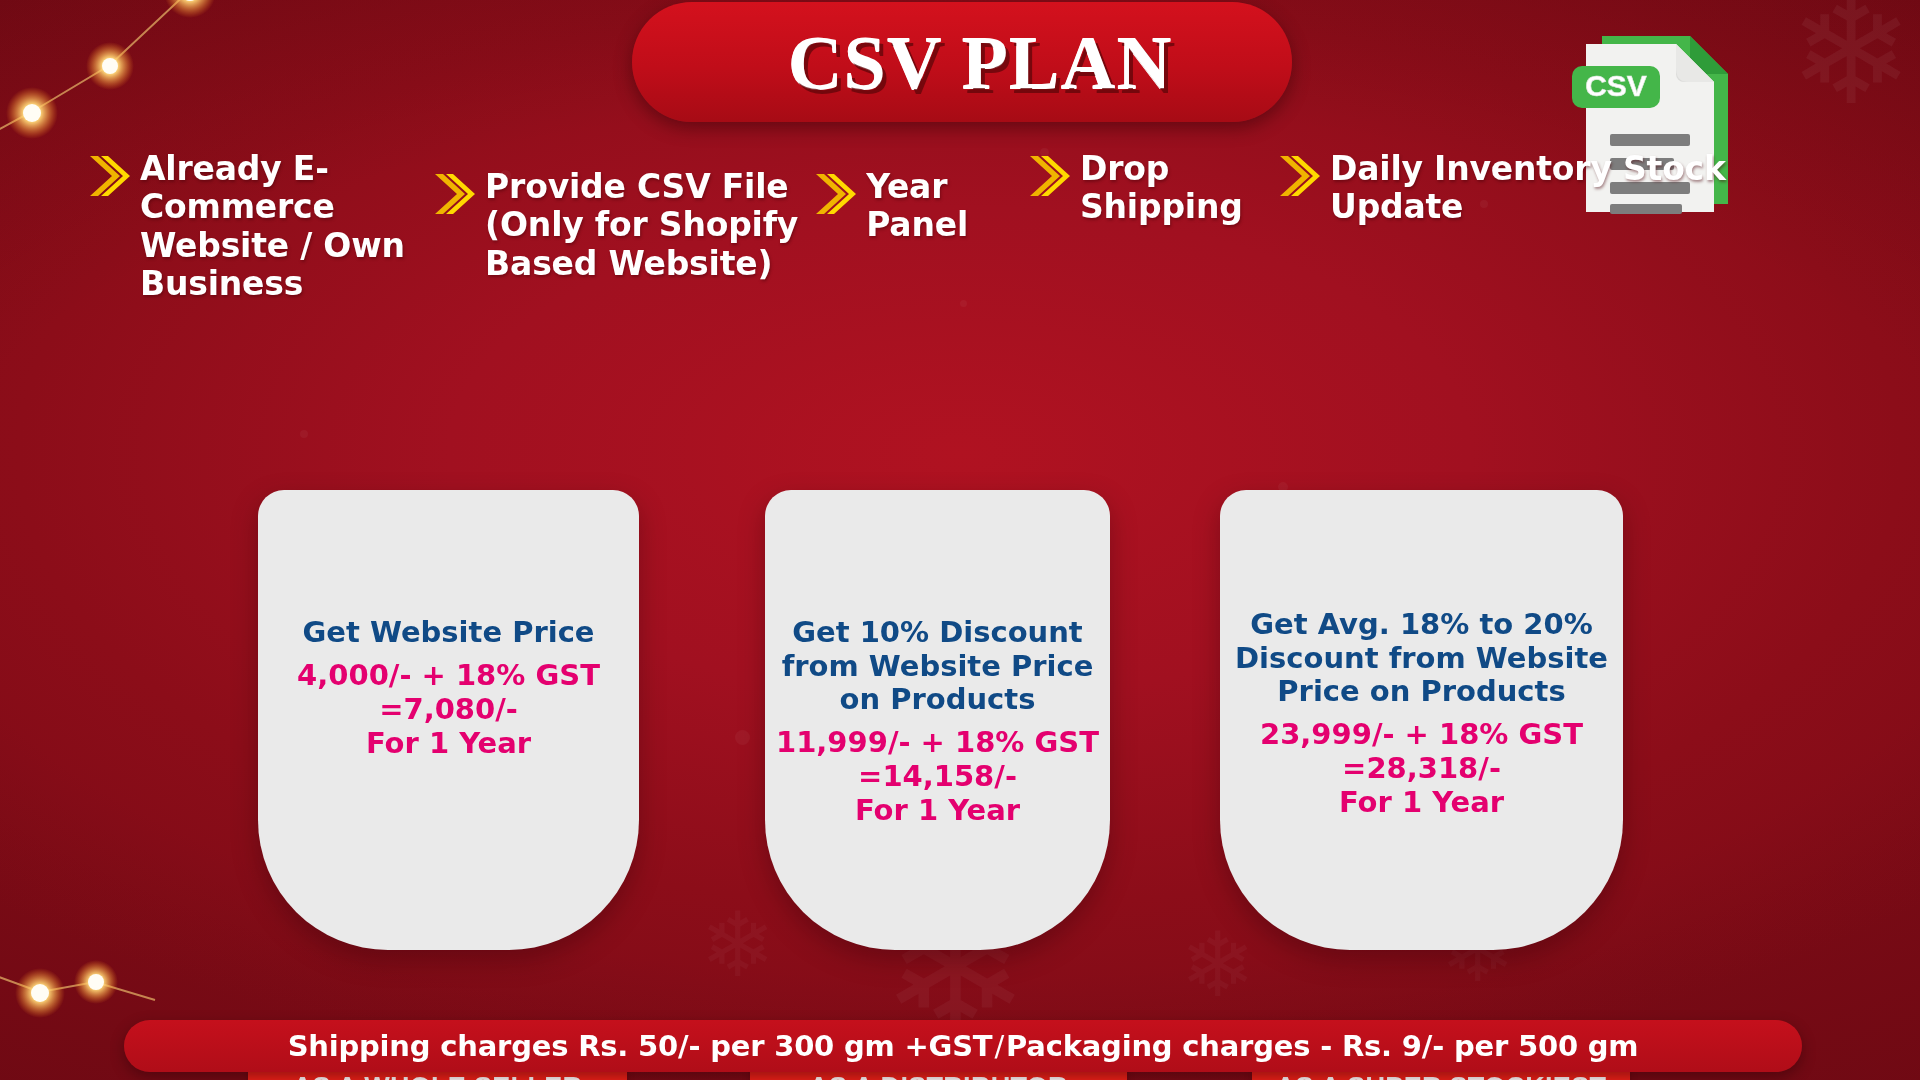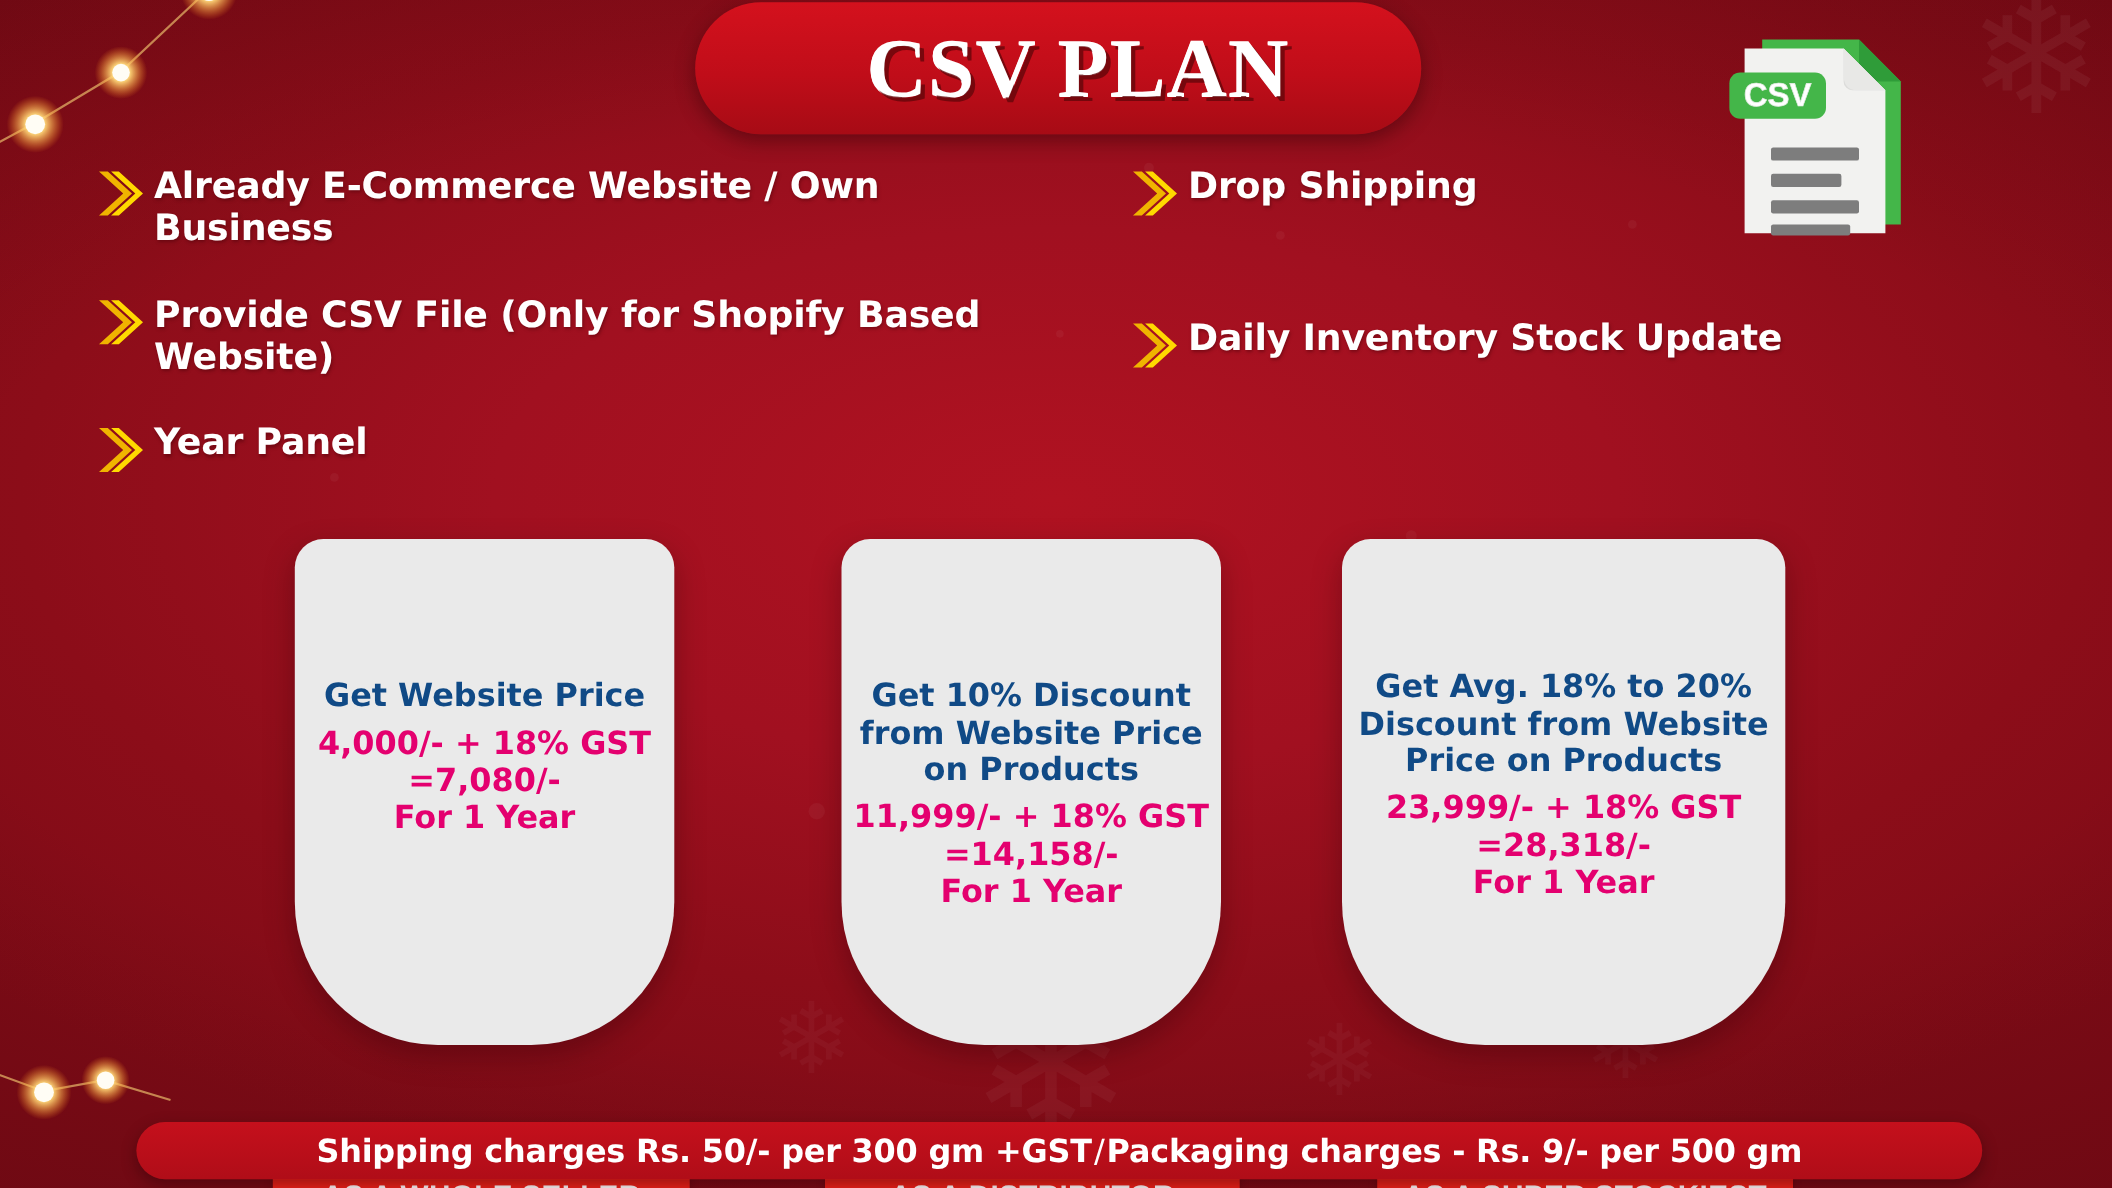--- a/index.html
+++ b/index.html
@@ -53,21 +53,21 @@
     letter-spacing:1px;
     text-shadow:4px 5px 0 rgba(95,5,10,.75), 0 1px 0 #fff;
     margin-left:36px;
   }
 
   
   #bullets{
     position:absolute; left:88px; top:150px; width:1660px;
     display:flex; gap:60px;
   }
-  .bcol{ display:flex; flex-direction:column; }
+  .bcol{ display:flex; flex-direction:row; }
   .bcol.left{ width:880px; }
   .bcol.right{ width:720px; padding-top:0px; }
   .bullet{ display:flex; align-items:flex-start; margin-bottom:22px; }
   .bullet.rgt{ margin-bottom:90px; }
   .chev{ flex:0 0 auto; width:46px; height:44px; margin-right:6px; margin-top:4px; }
   .btext{
     font-family:"DejaVu Sans", sans-serif;
     font-weight:bold; font-size:33px; line-height:1.16;
     color:#ffffff; letter-spacing:-.2px;
     text-shadow:1px 2px 3px rgba(70,2,8,.45);
@@ -260,21 +260,21 @@
           <path d="M13 2 L35 22 L13 42 L20 42 L42 22 L20 2 Z" fill="#ffd900"></path>
         </svg>
       </span>
       <span class="btext">Daily Inventory Stock Update</span>
     </div>
   </div>
 </div>
 
 <div id="cards">
 
-  <div class="card" style="left:268px;width:345px;height:460px;">
+  <div class="card" style="left:258px;width:381px;height:460px;">
     <div class="cbody">
       <div class="chead">Get Website Price</div>
       <div class="cprice">4,000/- + 18% GST</div>
       <div class="cprice" style="margin-top:0">=7,080/-</div>
       <div class="cprice" style="margin-top:0">For 1 Year</div>
     </div>
   </div>
   <div class="ribbon" style="left:248px;top:574px;width:379px;">
     <span>AS A WHOLE SELLER</span>
 

